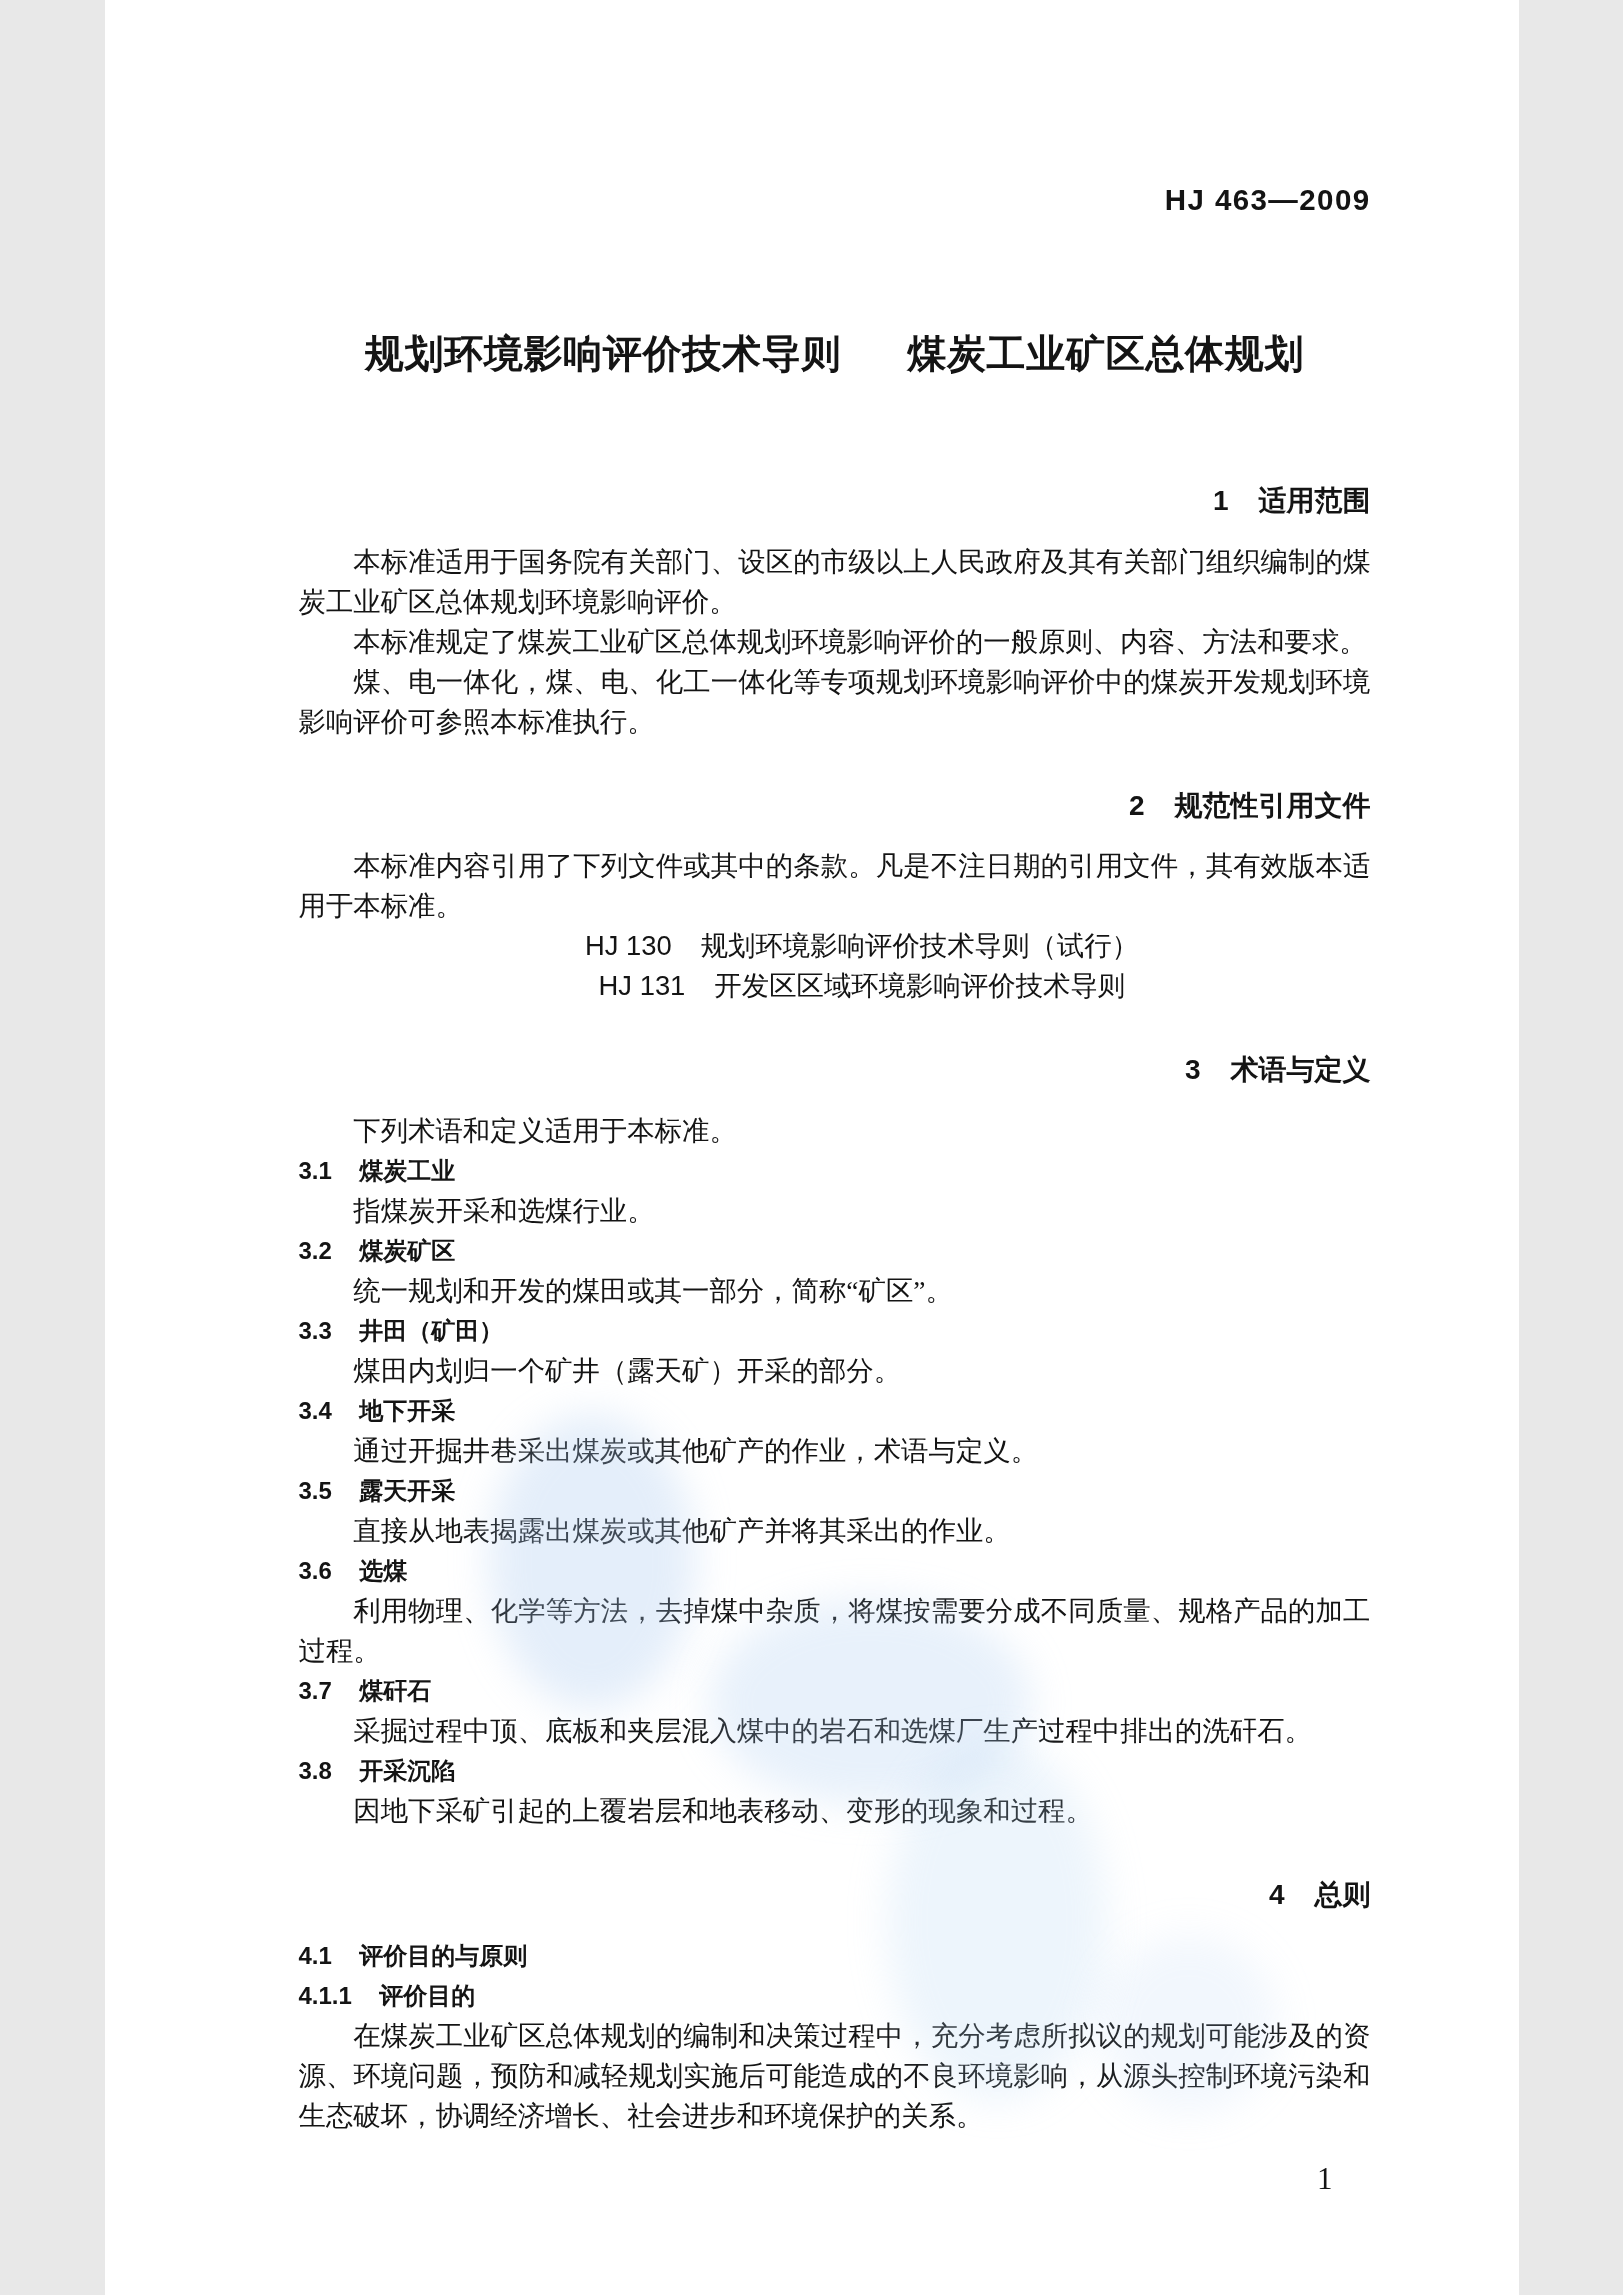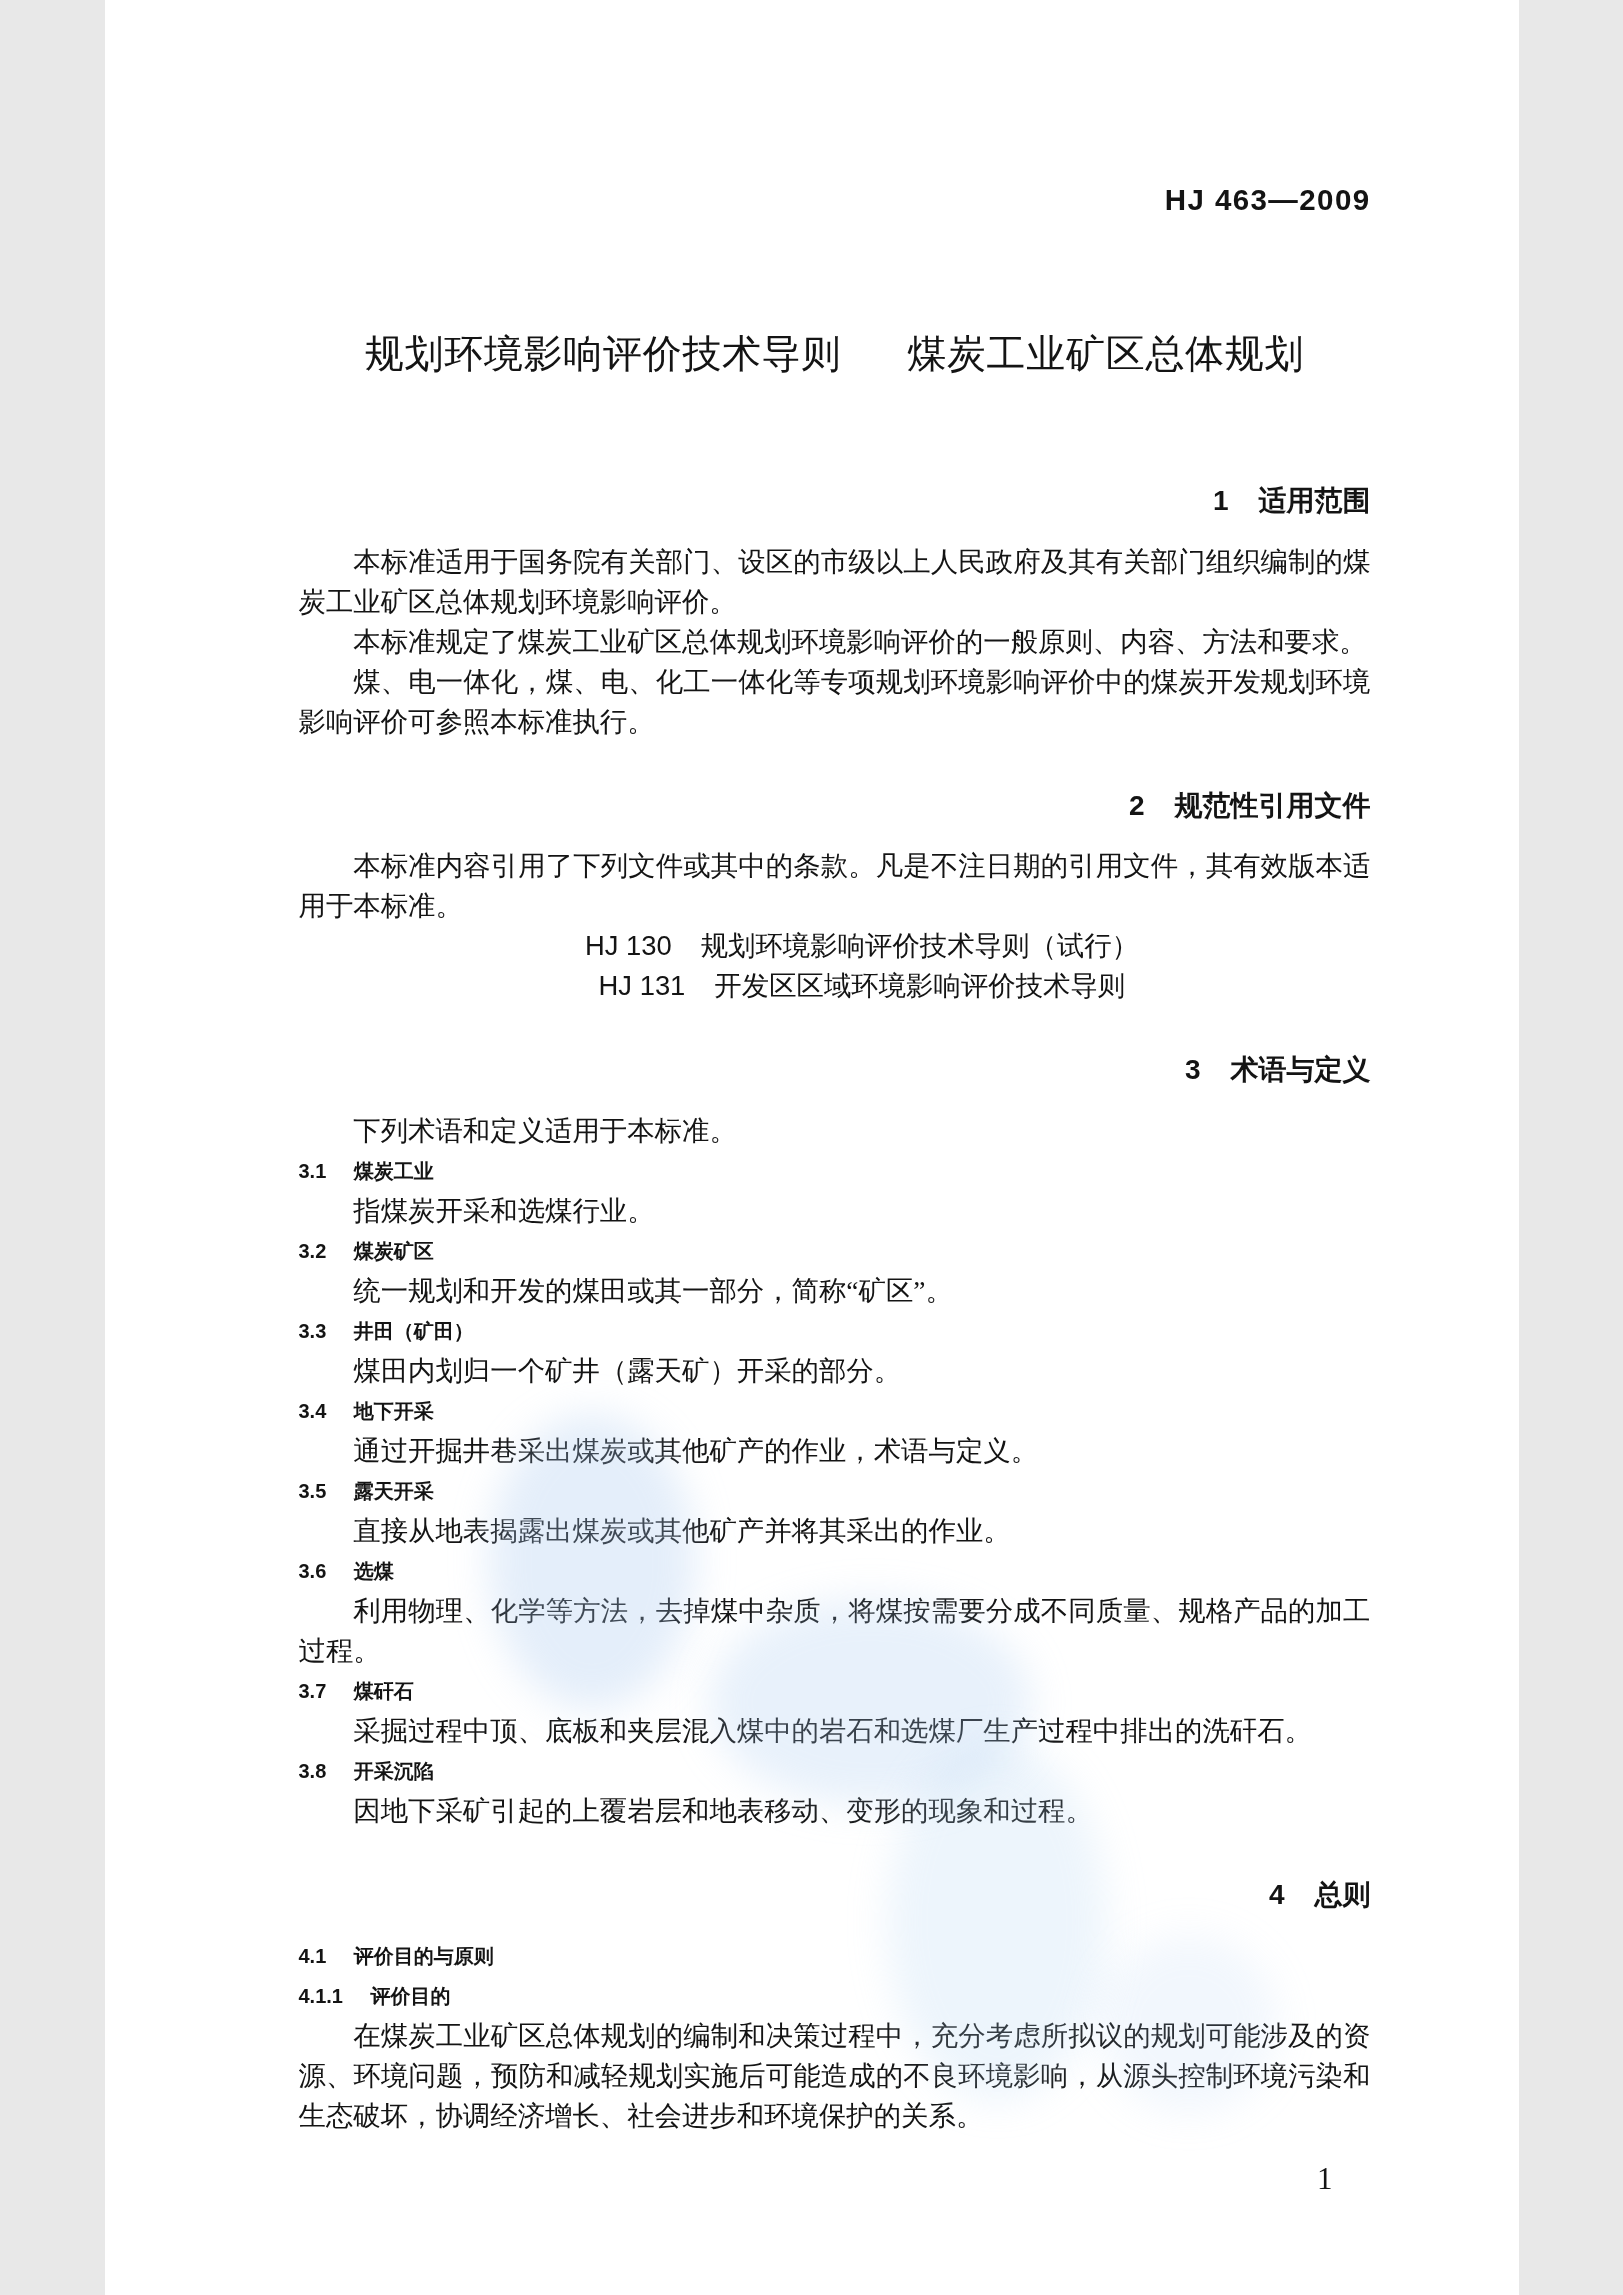--- a/index.html
+++ b/index.html
@@ -36,21 +36,21 @@
     font-family: "Liberation Sans", "DejaVu Sans", sans-serif;
     font-weight: 700;
     font-size: 29.5px;
     letter-spacing: 1.4px;
     line-height: 1.1;
   }
   .doc-title {
     margin: 115px 0 103px 0;
     text-align: center;
     font-family: "Liberation Sans", "DejaVu Sans", sans-serif;
-    font-weight: 400;
+    font-weight: 700;
     font-size: 39px;
     line-height: 1.2;
     letter-spacing: 0.7px;
     white-space: nowrap;
   }
   .doc-title .gap { display: inline-block; width: 66px; }
 
   .chapter {
     margin: 44px 0 20.6px 0;
     font-family: "Liberation Sans", "DejaVu Sans", sans-serif;
@@ -58,21 +58,21 @@
     font-size: 28px;
     line-height: 40px;
     text-align: right;
   }
   .chapter .num { margin-right: 30px; }
 
   .clause {
     margin: 0;
     font-family: "Liberation Sans", "DejaVu Sans", sans-serif;
     font-weight: 700;
-    font-size: 20px;
+    font-size: 24px;
     line-height: 40px;
   }
   .clause .num { margin-right: 27.4px; }
 
   .para {
     margin: 0;
     font-size: 27.4px;
     line-height: 40px;
     text-indent: 2em;
     text-align: justify;

